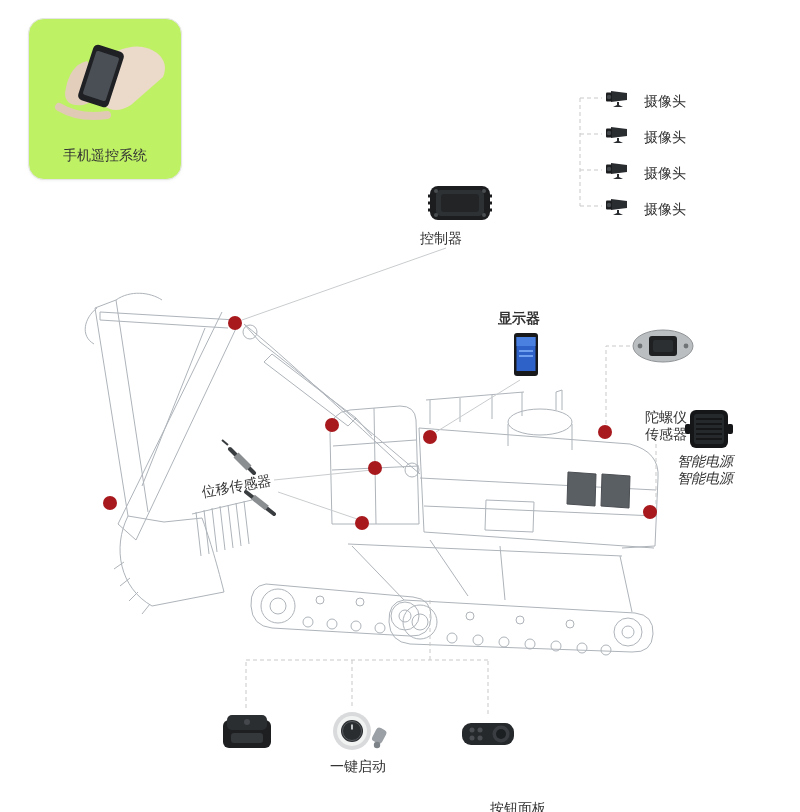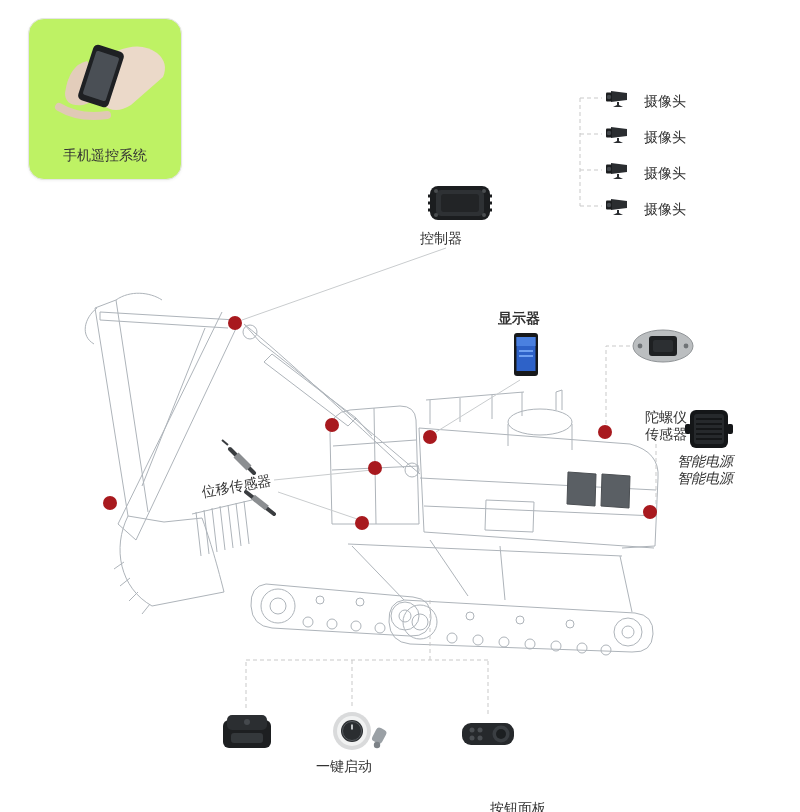--- a/index.html
+++ b/index.html
@@ -256,21 +256,21 @@
 
   <svg class="abs" style="left:330px;top:708px;" width="66" height="46" viewBox="0 0 66 46">
     <circle cx="22" cy="23" r="19" fill="#D9DADB"></circle>
     <circle cx="22" cy="23" r="15" fill="#F1F2F2"></circle>
     <circle cx="22" cy="23" r="11" fill="#2A2D30"></circle>
     <circle cx="22" cy="23" r="9.5" fill="none" stroke="#585C60" stroke-width="1"></circle>
     <path d="M22 16.5 v5" stroke="#CFD2D4" stroke-width="1.8"></path>
     <rect x="44" y="20" width="11" height="15" rx="3.5" transform="rotate(28 49 27)" fill="#9AA0A5"></rect>
     <circle cx="47" cy="37" r="3.2" fill="#7C8287"></circle>
   </svg>
-  <div class="abs label center" style="left:316px;top:758px;width:80px;">一键启动</div>
+  <div class="abs label center" style="left:330px;top:758px;width:80px;">一键启动</div>
 
   <svg class="abs" style="left:460px;top:716px;" width="56" height="36" viewBox="0 0 56 36">
     <rect x="2" y="7" width="52" height="22" rx="9" fill="#26292C"></rect>
     <circle cx="41" cy="18" r="8.5" fill="#3A3E42"></circle>
     <circle cx="41" cy="18" r="5" fill="#1C1F21"></circle>
     <circle cx="12" cy="14" r="2.5" fill="#4A4E52"></circle>
     <circle cx="20" cy="14" r="2.5" fill="#4A4E52"></circle>
     <circle cx="12" cy="22" r="2.5" fill="#4A4E52"></circle>
     <circle cx="20" cy="22" r="2.5" fill="#4A4E52"></circle>
   </svg>

